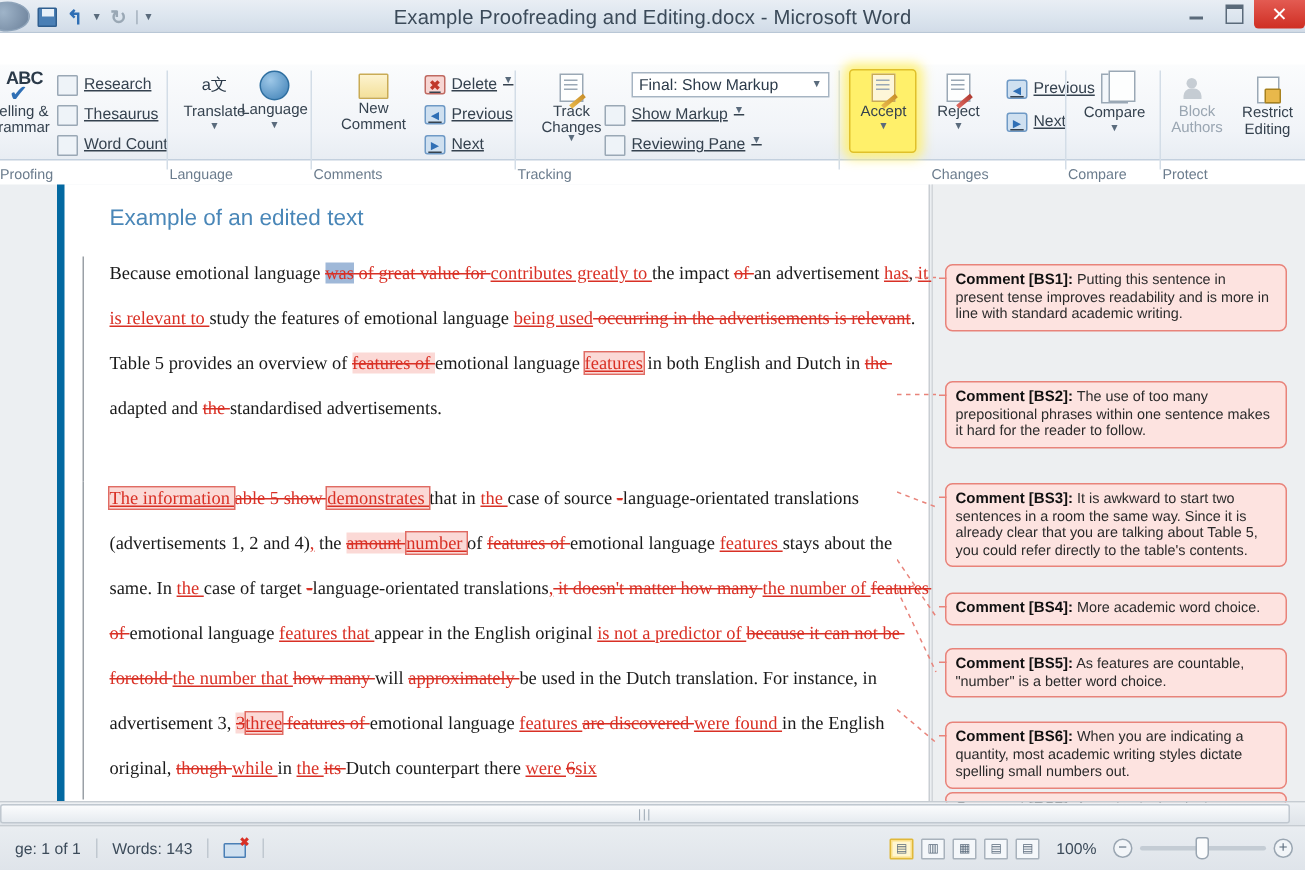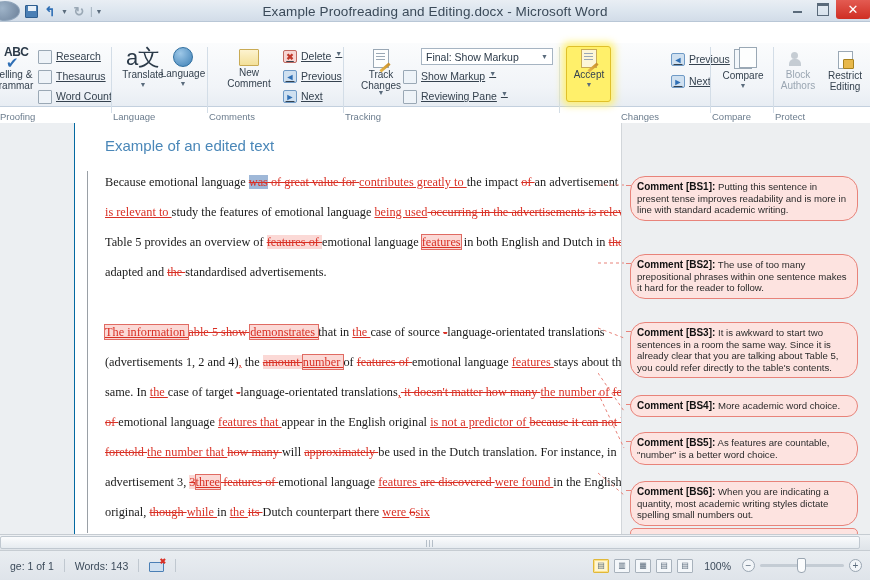--- a/index.html
+++ b/index.html
@@ -117,21 +117,21 @@
   }
   .cursor-arrow { position:absolute; width:0;height:0; z-index:20; }
 
   
   .docarea {
     position:absolute; left:0; top:123px; width:870px; height:411px;
     background:#eceff2;
   }
   .page {
     position:absolute; left:38px; top:0; width:582px; height:411px;
-    background:#ffffff; border-left:1px solid #0369a1; border-right:1px solid #c9ced3;margin-left:36px;
+    background:#ffffff; border-left:5px solid #0369a1; border-right:1px solid #c9ced3;
   }
   .markupzone {
     position:absolute; left:621px; top:0; width:249px; height:411px;
     background:#edeff1; border-left:1px solid #d2d6da;
   }
   .doc-h1 {
     position:absolute; left:30px; top:14px; font-size:15px; color:#4a87b8;
     font-family:"Liberation Sans", sans-serif;
   }
   .para {
@@ -147,21 +147,21 @@
   .changebar {
     position:absolute; left:12px; width:1px; background:#9aa0a6;
   }
 
   
   .connector { position:absolute; pointer-events:none; }
 
   
   .comment {
     position:absolute; left:8px; width:228px;
-    background:#fde3e0; border:1px solid #e8837a; border-radius:15px;
+    background:#fde3e0; border:1px solid #e8837a; border-radius:5px;
     padding:4px 6px; font-size:9.6px; line-height:11.6px; color:#2b2b2b;
     font-family:"Liberation Sans", sans-serif;
   }
   .comment b { color:#111; font-size:10px; }
   .cdot { position:absolute; left:-5px; top:8px; width:5px; height:0; border-top:1px dashed #e8837a; }
 
   
   .hscroll {
     position:absolute; left:0; top:534px; width:870px; height:16px;
     background:linear-gradient(180deg,#eef1f4,#dfe4e9); border-top:1px solid #c6ccd2;
@@ -240,21 +240,21 @@
       <div class="smallbtn" style="left:38px;top:47px;">
         <span class="sm-ico"></span>
         <span class="txt">Word Count</span>
       </div>
       <div class="glabel">Proofing</div>
       <div class="gdiv" style="right:0;"></div>
     </div>
 
     <div class="group" style="left:113px;width:95px;">
       <div class="bigbtn" style="left:2px;top:4px;">
-        <span style="font-size:22px;color:#2b3a49;line-height:21px;">a文</span>
+        <span style="font-size:11px;color:#2b3a49;line-height:21px;">a文</span>
         <span class="lbl">Translate</span>
         <span class="caret-sm">▼</span>
       </div>
       <div class="bigbtn" style="left:42px;top:4px;">
         <span class="globe-ico"></span>
         <span class="lbl">Language</span>
         <span class="caret-sm">▼</span>
       </div>
       <div class="glabel">Language</div>
       <div class="gdiv" style="right:0;"></div>
@@ -319,20 +319,27 @@
       <div class="bigbtn" style="left:0px;top:6px;width:56px;z-index:5;">
         <span class="ic ic-doc" style="background:#fdf6d8;border-color:#c9ab55;">
             <i class="ic-pencil"></i>
           </span>
         <span class="lbl">Accept</span>
         <span class="caret-sm">▼</span>
       </div>
       <svg class="cursor-arrow" style="left:24px;top:14px;" width="16" height="22" viewBox="0 0 16 22">
         <path d="M1 1 L1 16 L5 12.5 L8 19.5 L10.5 18.5 L7.6 11.8 L12.5 11.6 Z" fill="#ffffff" stroke="#000000" stroke-width="1.2"></path>
       </svg>
+      <div class="bigbtn" style="left:50px;top:6px;">
+        <span class="ic ic-doc">
+            <i class="ic-pencil" style="background:linear-gradient(90deg,#e06b63,#b03a30);"></i>
+          </span>
+        <span class="lbl">Reject</span>
+        <span class="caret-sm">▼</span>
+      </div>
       <div class="smallbtn" style="left:110px;top:10px;">
         <span class="arrow-ico">◄</span>
         <span class="txt">Previous</span>
       </div>
       <div class="smallbtn" style="left:110px;top:32px;">
         <span class="arrow-ico">►</span>
         <span class="txt">Next</span>
       </div>
       <div class="glabel" style="left:60px;width:90px;">Changes</div>
       <div class="gdiv" style="right:0;"></div>

